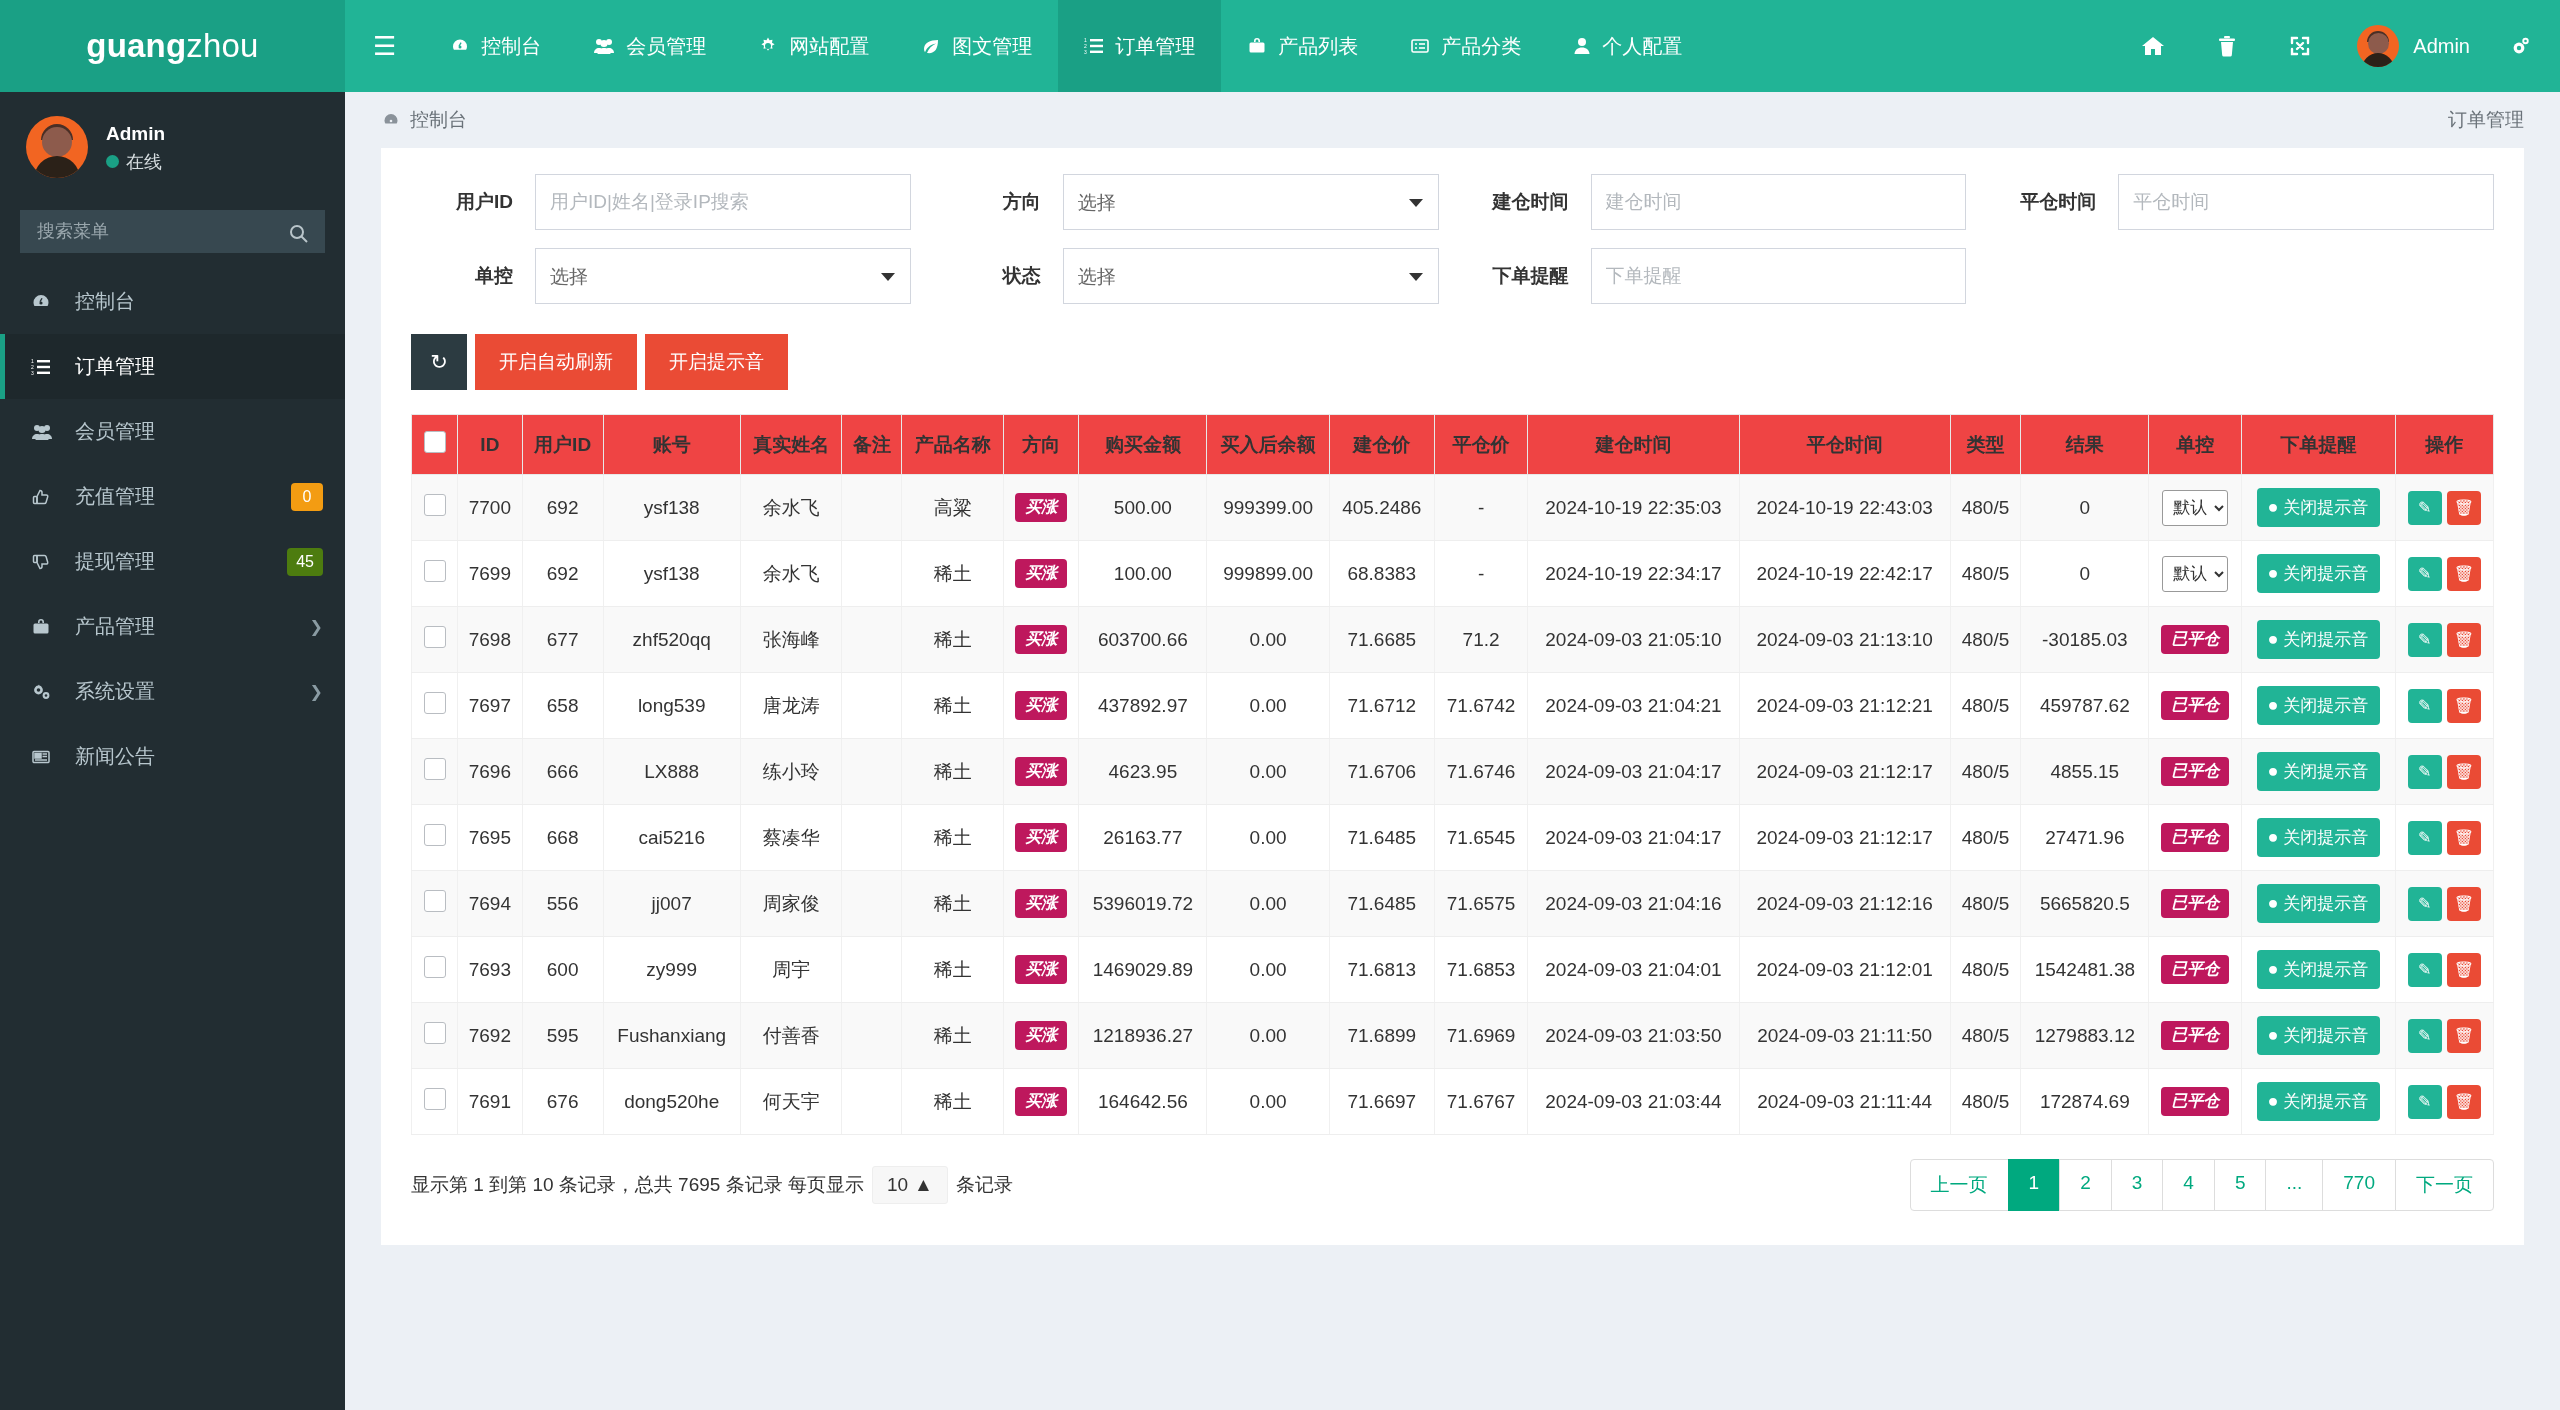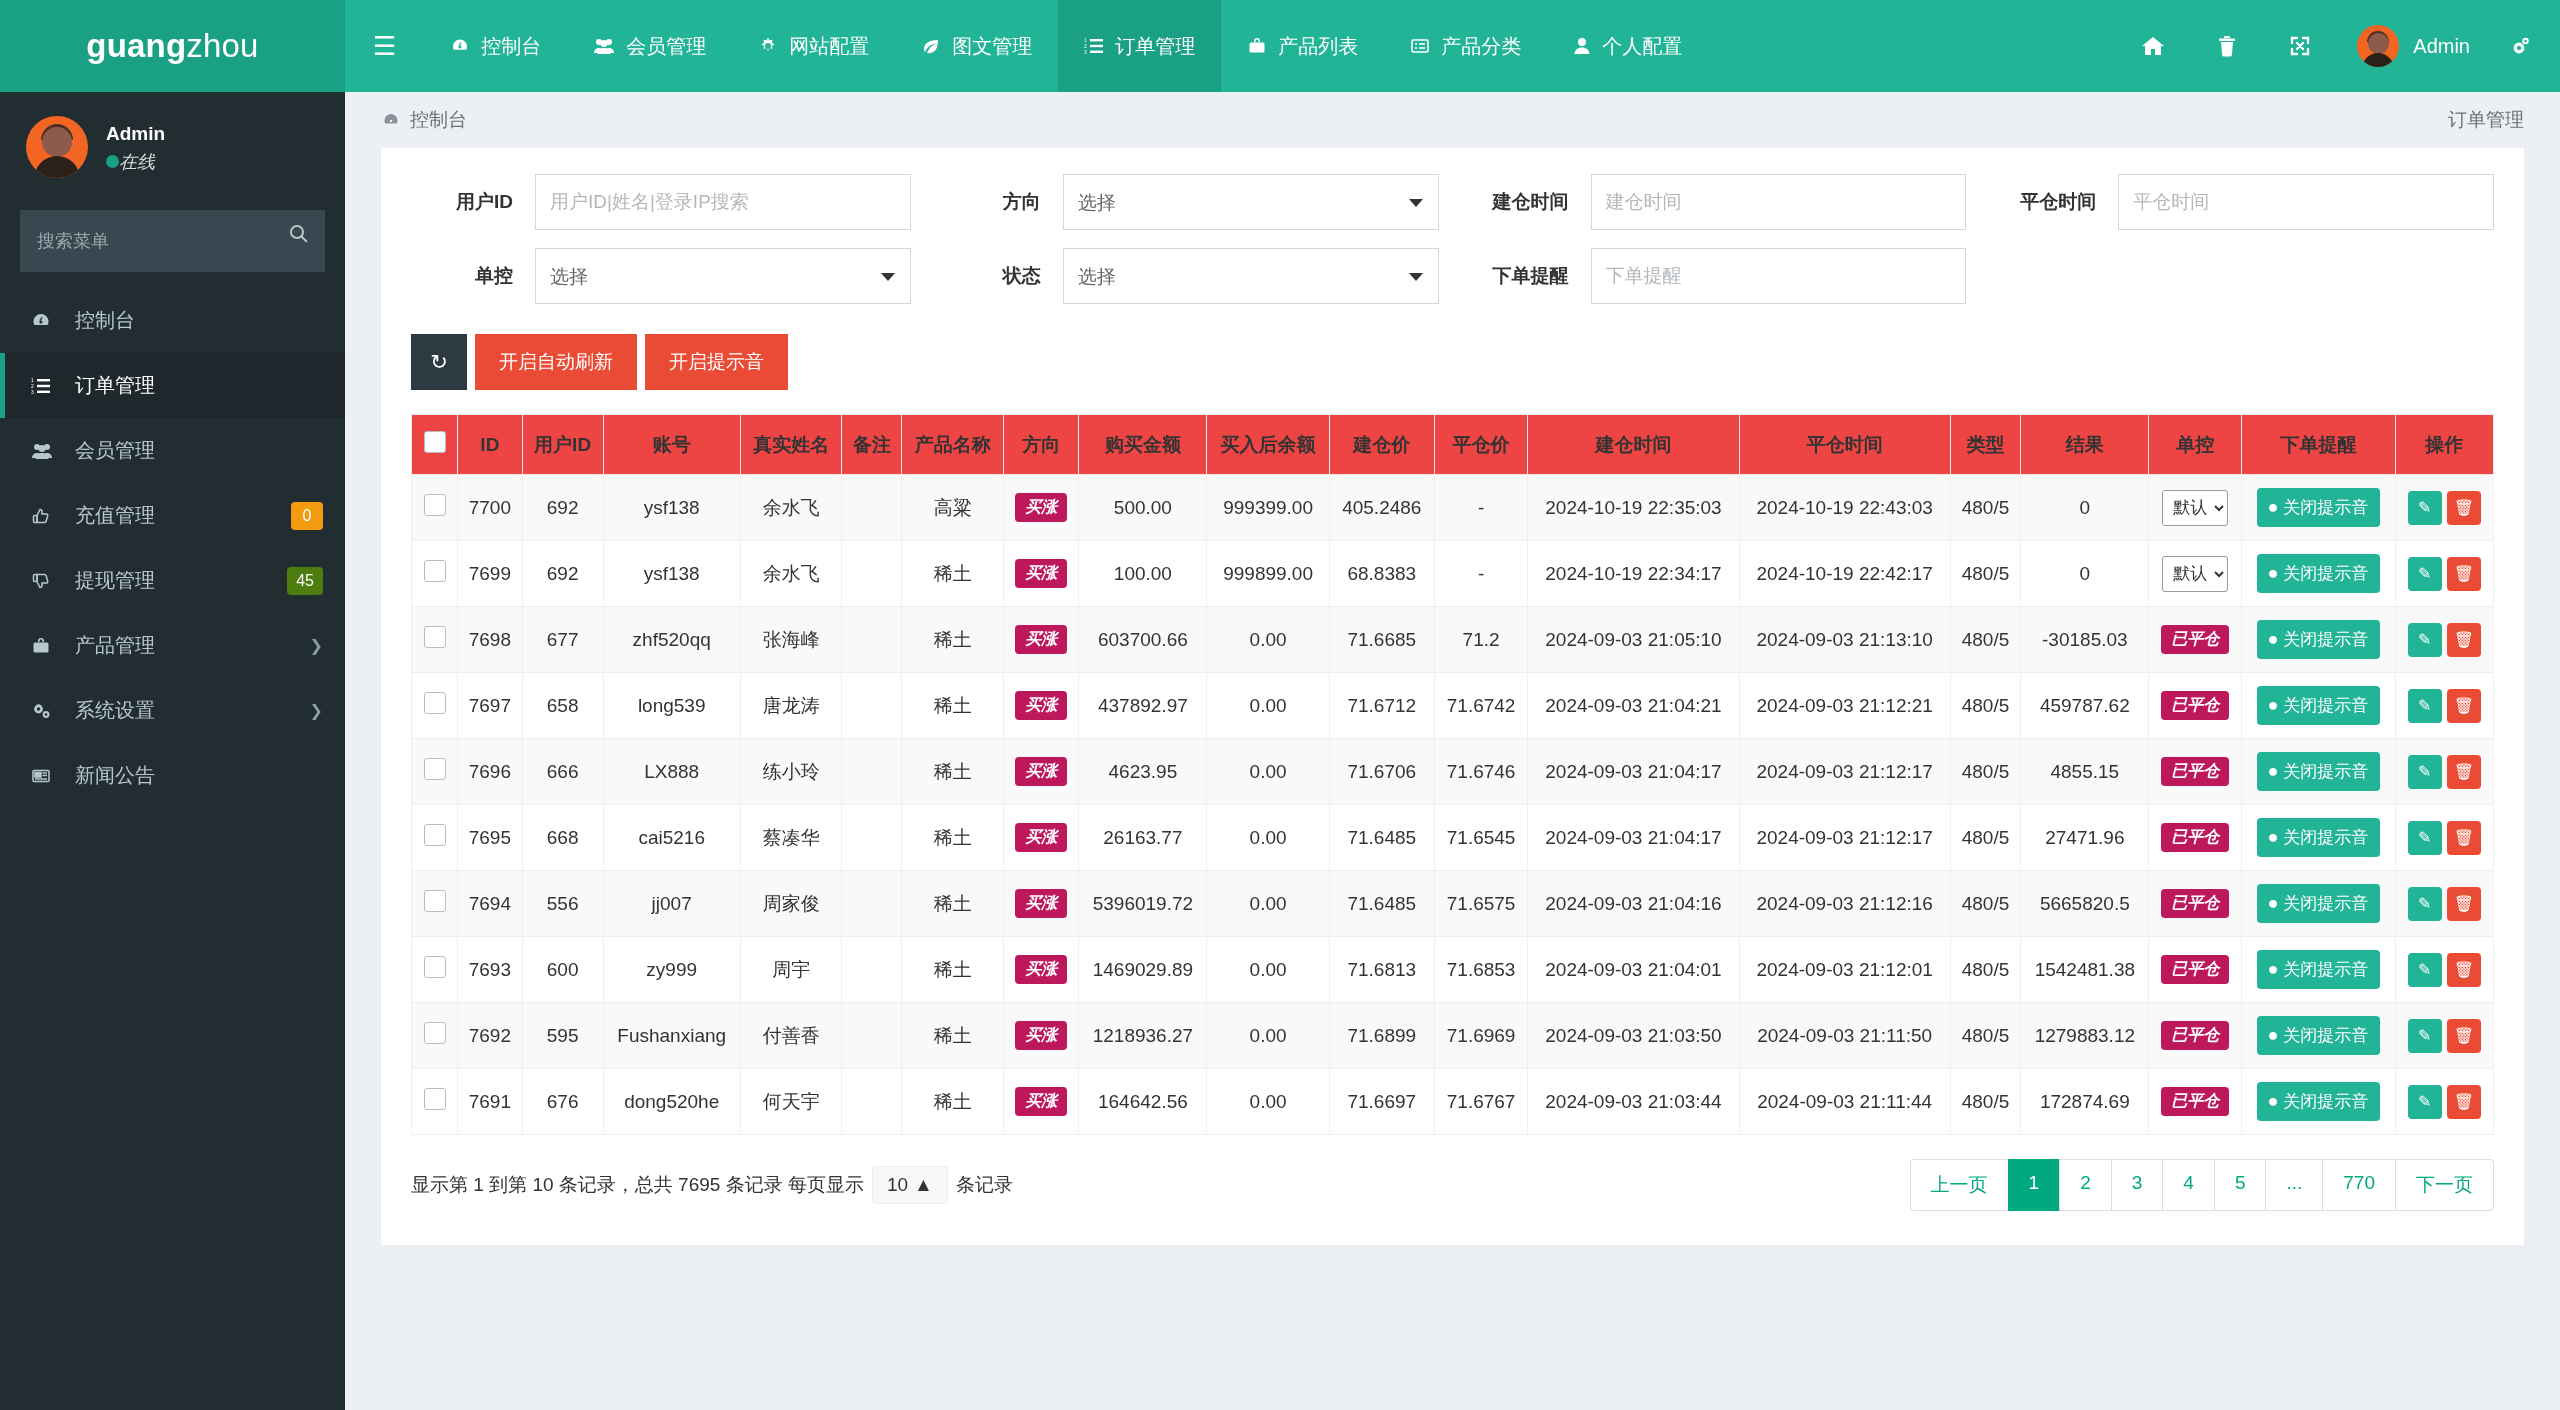--- a/index.html
+++ b/index.html
@@ -18,25 +18,25 @@
   }
   .logo-bar .b { font-weight: bold; }
   .logo-bar .n { font-weight: normal; }
   .user-panel { display: flex; align-items: center; padding: 24px 22px 22px 26px; gap: 18px; }
   .avatar-lg { width: 62px; height: 62px; border-radius: 50%; background: #f26522; position: relative; overflow: hidden; flex: 0 0 62px; }
   .avatar-lg .head { position: absolute; width: 30px; height: 30px; border-radius: 50%; background: #8d5b4c; left: 16px; top: 11px; }
   .avatar-lg .hair { position:absolute; width:32px; height:16px; border-radius:16px 16px 0 0; background:#4a2f26; left:15px; top:8px;}
   .avatar-lg .body { position: absolute; width: 46px; height: 26px; border-radius: 24px 24px 0 0; background: #2b2118; left: 8px; top: 40px; }
   .user-meta { color: #fff; }
   .user-meta .name { font-size: 19px; font-weight: bold; line-height: 26px; }
-  .user-meta .status { font-size: 18px; color: #d6dde0; display: flex; align-items: center; margin-top: 3px; font-style: italic;}
+  .user-meta .status { font-size: 18px; color: #d6dde0; display: flex; align-items: center; gap: 7px; margin-top: 3px;}
   .dot { width: 13px; height: 13px; border-radius: 50%; background: #1aa085; display: inline-block; }
   .search-wrap { margin: 10px 20px 16px 20px; position: relative; }
   .search-wrap input {
-    width: 100%; height: 62px; background: #374850; border: 1px solid #374850;
+    width: 100%; height: 43px; background: #374850; border: 1px solid #374850;
     color: #b9c5ca; font-size: 18px; padding: 0 48px 0 16px; outline: none;
     font-family: inherit;
   }
   .search-wrap input::placeholder { color: #9aa7ad; }
   .search-wrap .sicon { position: absolute; right: 16px; top: 14px; color: #b9c5ca; font-size: 21px; }
 
   .menu { list-style: none; }
   .menu li { position: relative; }
   .menu a {
     display: flex; align-items: center; gap: 16px; padding: 0 22px 0 26px;

